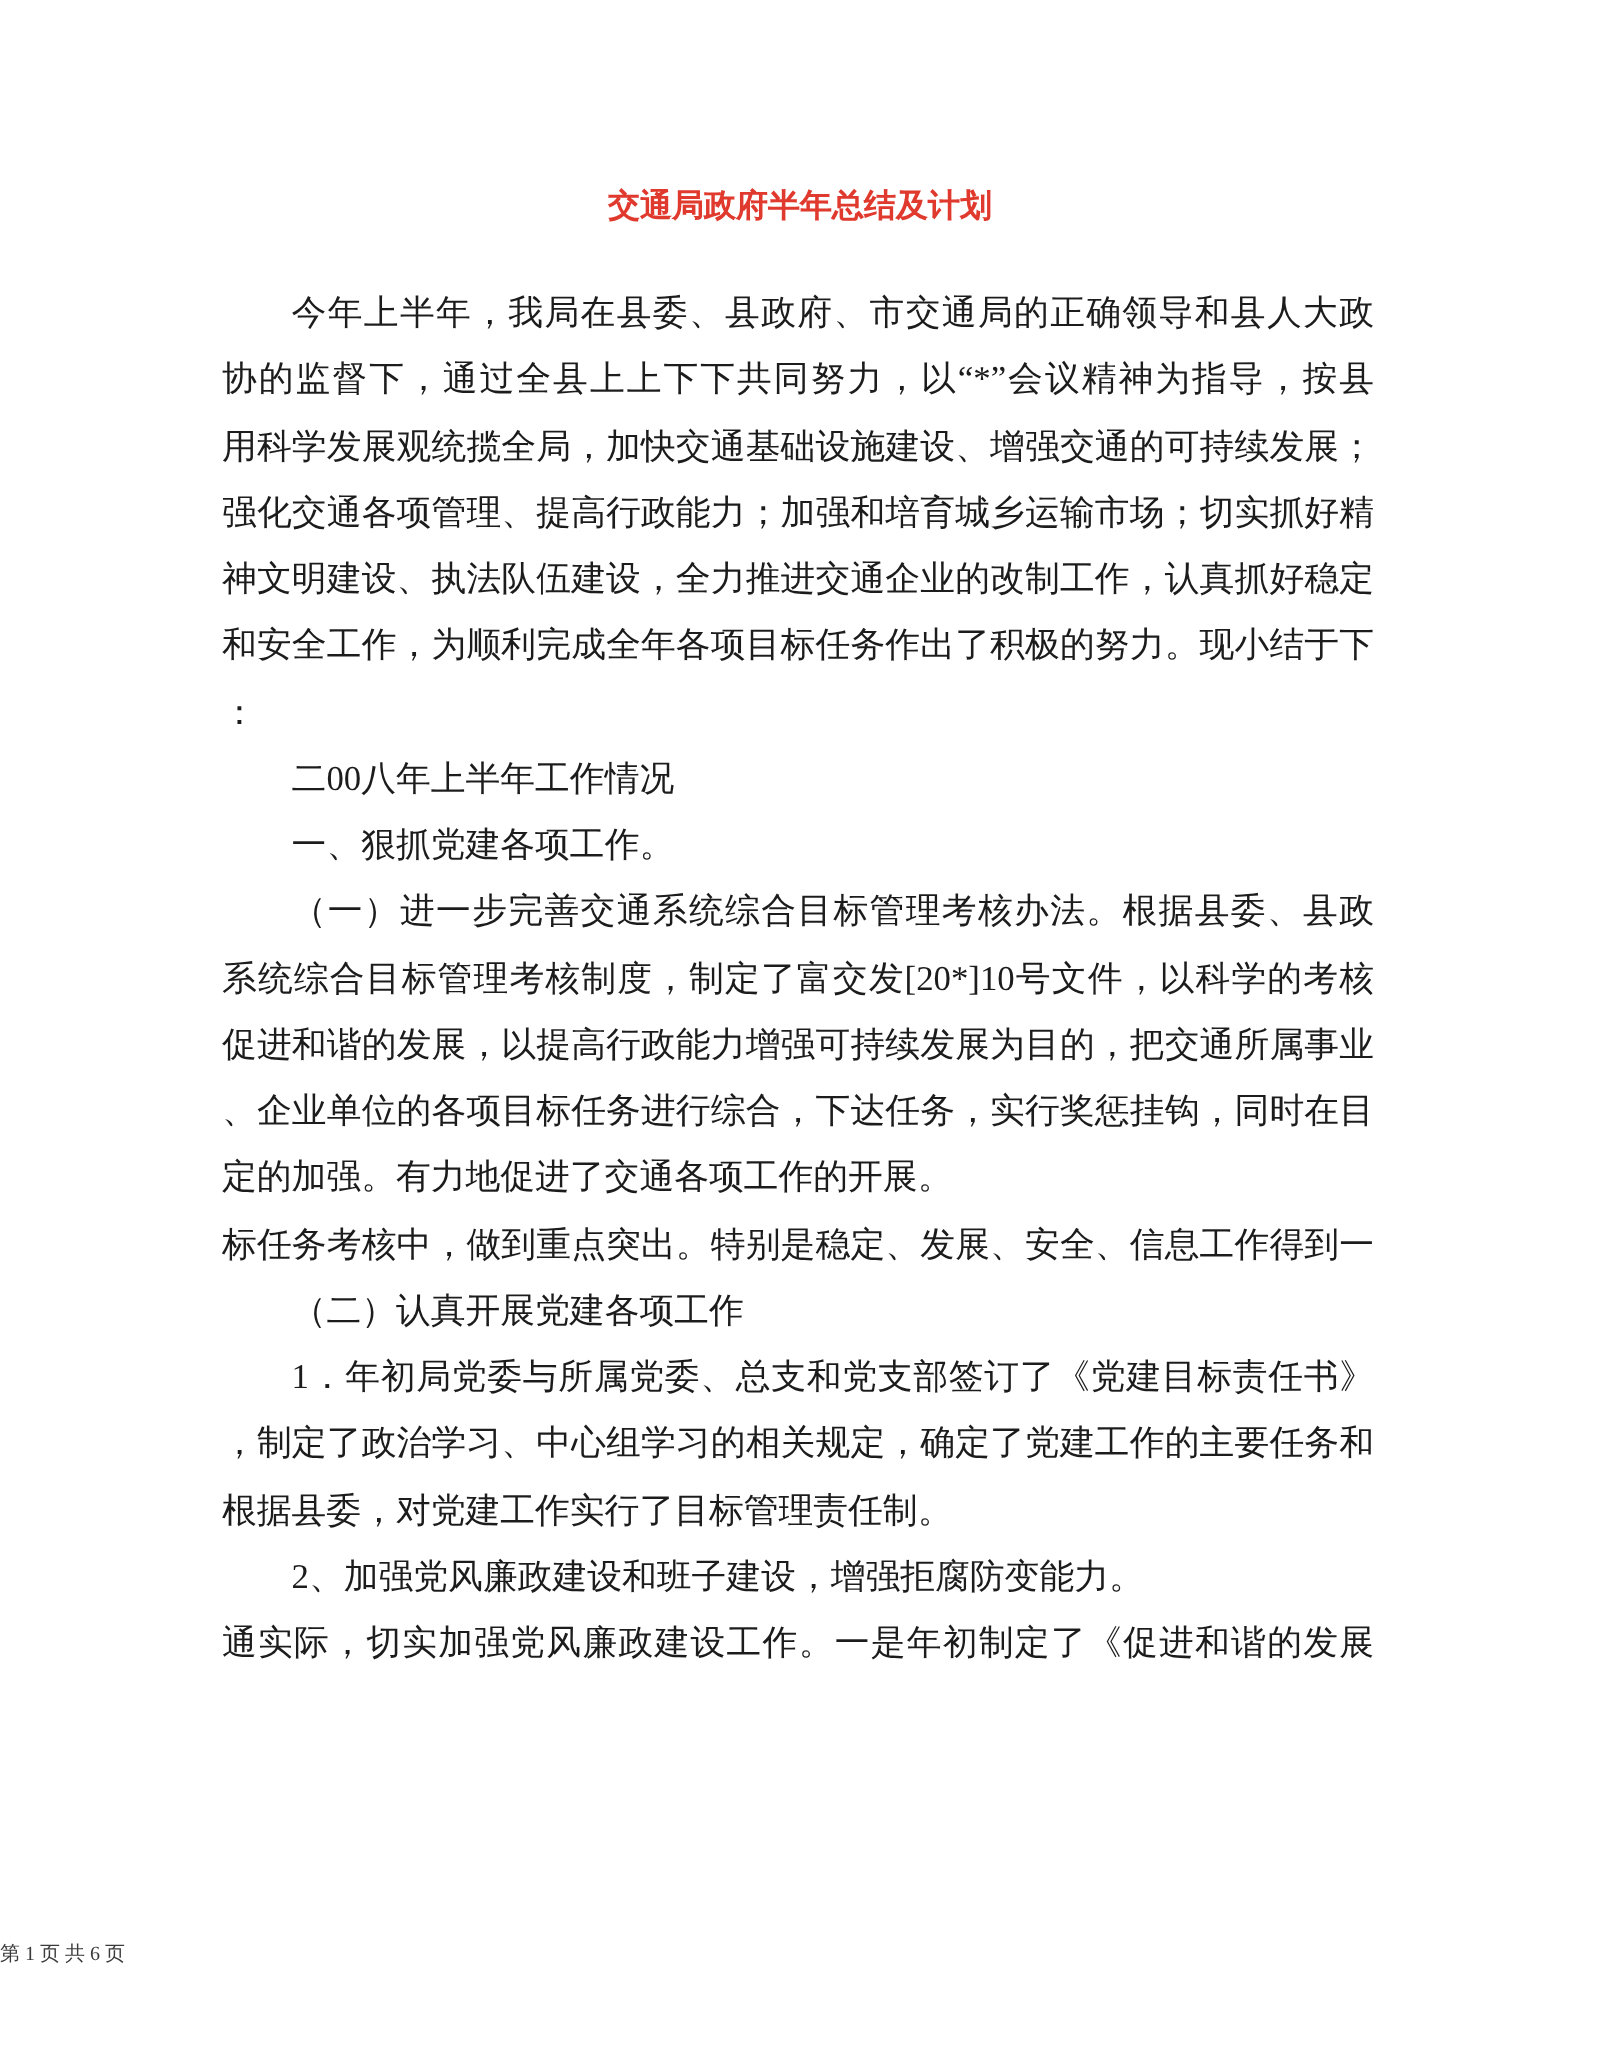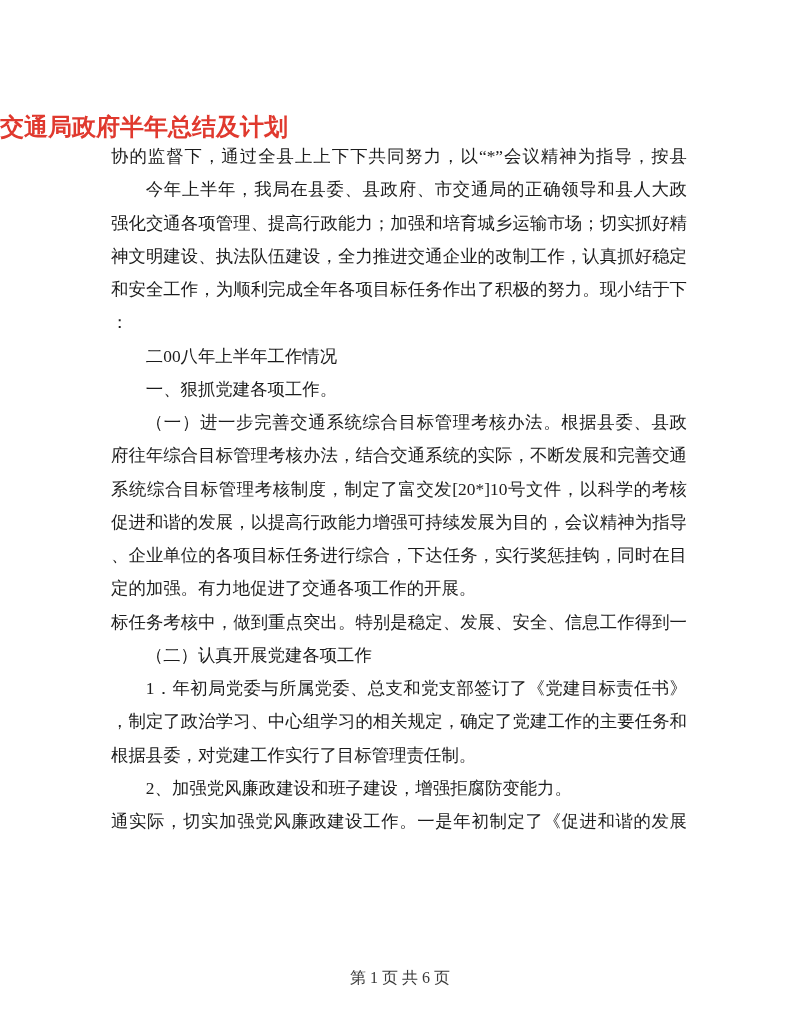--- a/index.html
+++ b/index.html
@@ -13,25 +13,24 @@
     height: 1036px;
     background: #ffffff;
     overflow: hidden;
     font-family: "Liberation Serif", "DejaVu Serif", serif;
   }
   .doc-title {
     position: absolute;
     top: 90px;
     left: 0;
     width: 800px;
-    text-align: left;
-    font-size: 24px;
+    text-align: center;
+    font-size: 16px;
     font-weight: bold;
     line-height: 28px;
-    margin-top: 23px;
   }
   .doc-body {
     position: absolute;
     top: 140px;
     left: 111px;
     width: 576px;
   }
   .block {
     margin: 0;
     padding: 0;
@@ -50,52 +49,52 @@
     text-align-last: justify;
   }
   .line.first {
     text-indent: 34.8px;
   }
   .page-footer {
     position: absolute;
     top: 968px;
     left: 0;
     width: 800px;
-    text-align: center;
-    font-size: 16px;
+    text-align: left;
+    font-size: 10px;
     line-height: 20px;
     color: #3a3a3a;
   }
 </style>
 </head>
 <body>
 
 <div class="page">
   <div class="doc-title" style="color: rgb(224, 57, 46);">交通局政府半年总结及计划</div>
 
   <div class="doc-body">
       <div class="block">
+        <div class="line fill first">今年上半年，我局在县委、县政府、市交通局的正确领导和县人大政</div>
         <div class="line fill">协的监督下，通过全县上上下下共同努力，以“*”会议精神为指导，按县</div>
-        <div class="line fill first">今年上半年，我局在县委、县政府、市交通局的正确领导和县人大政</div>
+        <div class="line fill">用科学发展观统揽全局，加快交通基础设施建设、增强交通的可持续发展；</div>
         <div class="line fill">强化交通各项管理、提高行政能力；加强和培育城乡运输市场；切实抓好精</div>
         <div class="line fill">神文明建设、执法队伍建设，全力推进交通企业的改制工作，认真抓好稳定</div>
         <div class="line fill">和安全工作，为顺利完成全年各项目标任务作出了积极的努力。现小结于下</div>
         <div class="line">：</div>
       </div>
       <div class="block">
         <div class="line first">二00八年上半年工作情况</div>
       </div>
       <div class="block">
         <div class="line first">一、狠抓党建各项工作。</div>
       </div>
       <div class="block">
         <div class="line fill first">（一）进一步完善交通系统综合目标管理考核办法。根据县委、县政</div>
-        <div class="line fill">府往年综合目标管理考核办法，结合交通系统的实际，不断发展和完善交通</div>
         <div class="line fill">系统综合目标管理考核制度，制定了富交发[20*]10号文件，以科学的考核</div>
-        <div class="line fill">促进和谐的发展，以提高行政能力增强可持续发展为目的，会议精神为指导</div>
+        <div class="line fill">促进和谐的发展，以提高行政能力增强可持续发展为目的，把交通所属事业</div>
         <div class="line fill">、企业单位的各项目标任务进行综合，下达任务，实行奖惩挂钩，同时在目</div>
         <div class="line">定的加强。有力地促进了交通各项工作的开展。</div>
         <div class="line fill">标任务考核中，做到重点突出。特别是稳定、发展、安全、信息工作得到一</div>
       </div>
       <div class="block">
         <div class="line first">（二）认真开展党建各项工作</div>
       </div>
       <div class="block">
         <div class="line fill first">1．年初局党委与所属党委、总支和党支部签订了《党建目标责任书》</div>
         <div class="line fill">，制定了政治学习、中心组学习的相关规定，确定了党建工作的主要任务和</div>

